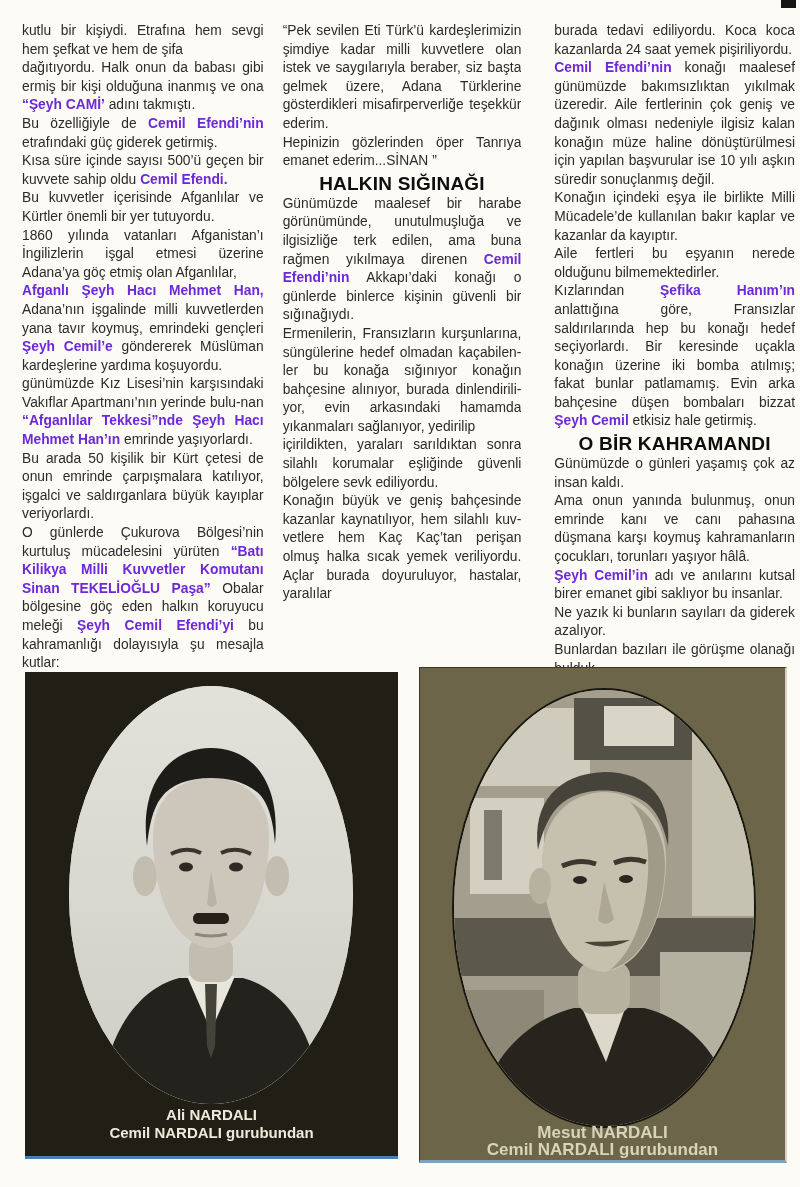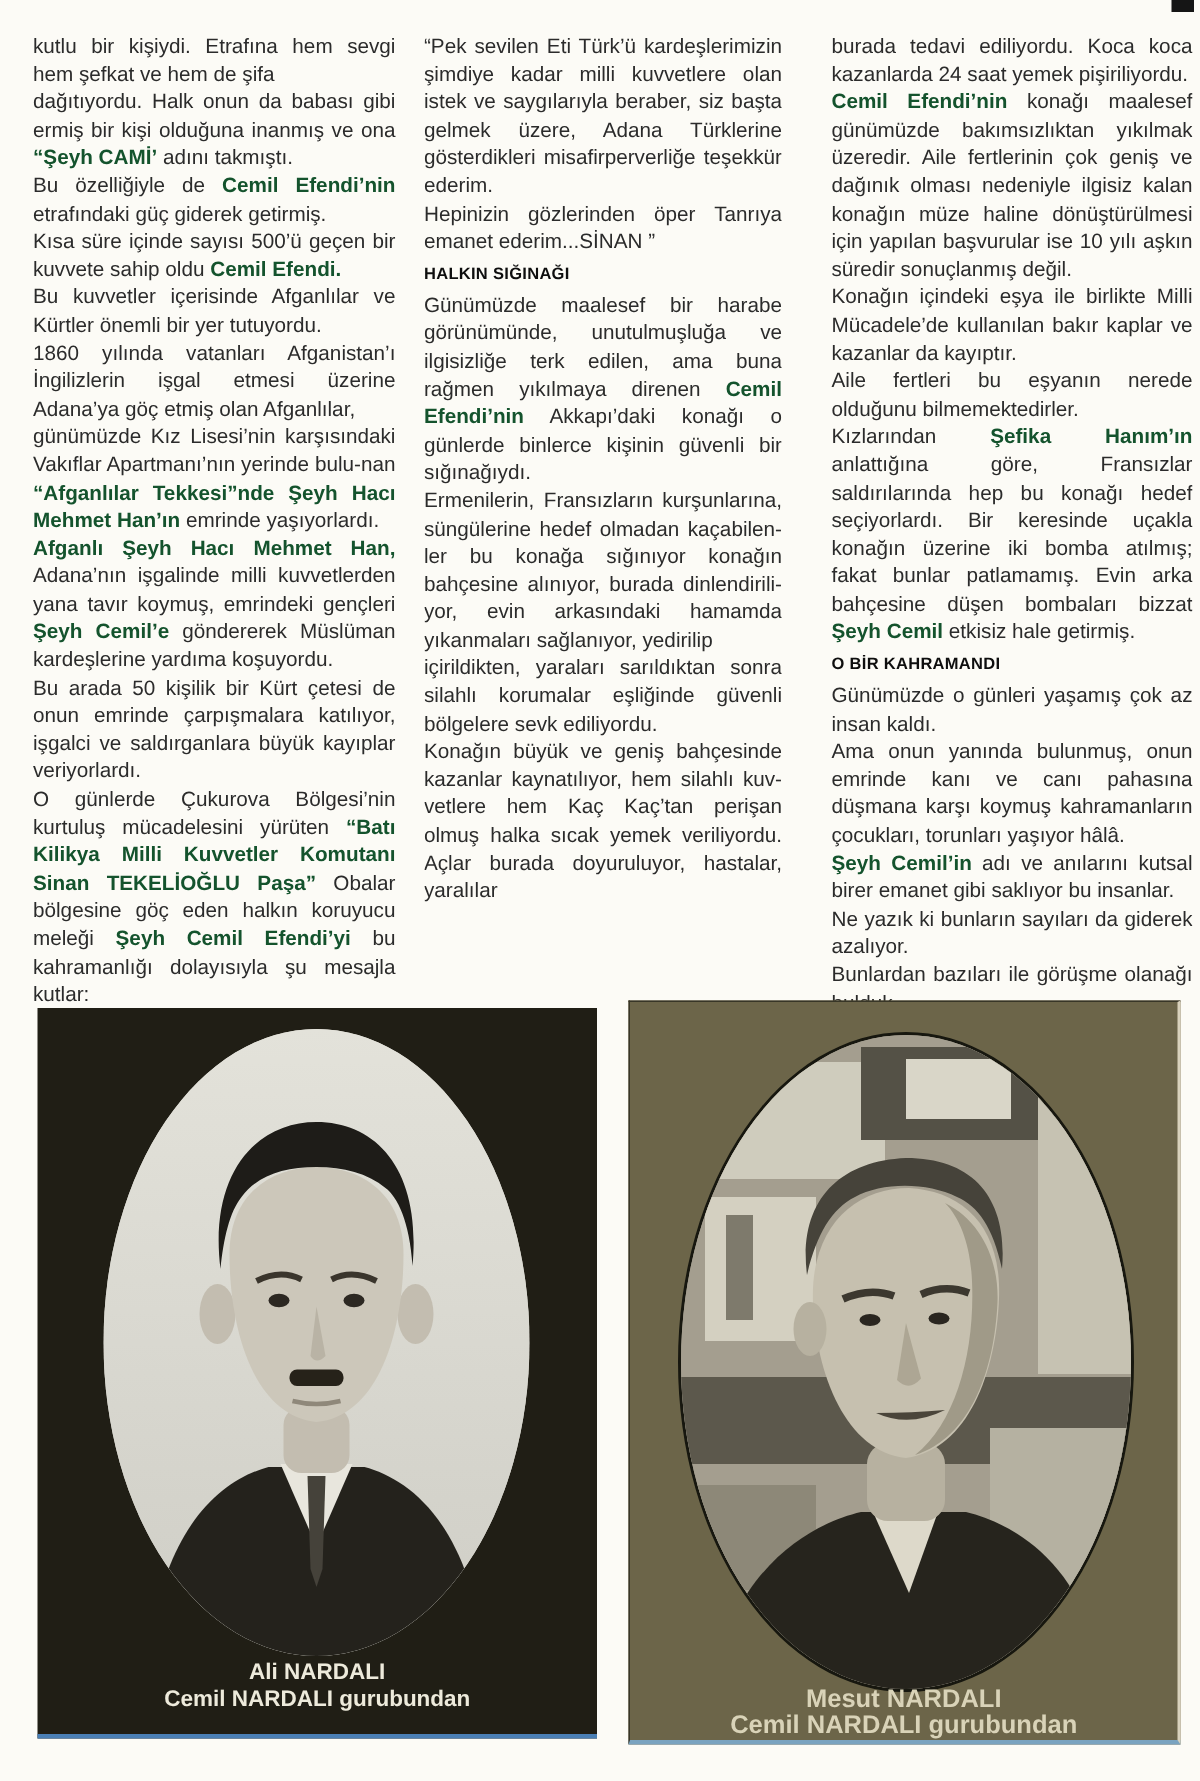--- a/index.html
+++ b/index.html
@@ -12,22 +12,22 @@
   
   .corner-tab{position:absolute;top:0;right:4px;width:15px;height:8px;background:#151515;}
 
   
   .article{position:absolute;left:22px;top:22px;width:773px;height:648px;display:flex;}
   .col{height:648px;overflow:hidden;color:#2b2b2b;font-size:13.8px;line-height:18.6px;text-align:justify;}
   .col-1{width:247px;margin-right:19px;}
   .col-2{width:244px;margin-right:17px;}
   .col-3{width:246px;margin-left:16px;}
   .col p{margin:0;}
-  .col p span.bold{font-weight:700;color:#14532d;}
-  .col h2.heading{margin:2px 0 1px 0;font-size:11px;line-height:21px;color:#0e0e0e;letter-spacing:.2px;text-align:left;}
+  .col p span.bold{font-weight:700;color:#6d28d9;}
+  .col h2.heading{margin:2px 0 1px 0;font-size:19px;line-height:21px;color:#0e0e0e;letter-spacing:.2px;text-align:center;}
   .col h2.heading span{font-weight:700;}
   .col-3 p:last-child{text-align-last:justify;}
   .arrow{font-weight:400;font-size:18px;color:#3c3c3c;letter-spacing:0;}
 
   
   .frame{position:absolute;box-sizing:border-box;}
   .frame-left{
     left:25px;top:672px;width:373px;height:487px;
     background:#201e15;border-bottom:3px solid #4a7fb5;
   }
@@ -51,22 +51,22 @@
 <div class="corner-tab"></div>
 
 <div class="article">
   <div class="col col-1">
       <p class="para"><span>kutlu bir kişiydi. Etrafına hem sevgi hem şefkat ve hem de şifa</span></p>
       <p class="para"><span>dağıtıyordu. Halk onun da babası gibi ermiş bir kişi olduğuna inanmış ve ona </span><span class="bold">“Şeyh CAMİ’</span><span> adını takmıştı.</span></p>
       <p class="para"><span>Bu özelliğiyle de </span><span class="bold">Cemil Efendi’nin</span><span> etrafındaki güç giderek getirmiş.</span></p>
       <p class="para"><span>Kısa süre içinde sayısı 500’ü geçen bir kuvvete sahip oldu </span><span class="bold">Cemil Efendi.</span></p>
       <p class="para"><span>Bu kuvvetler içerisinde Afganlılar ve Kürtler önemli bir yer tutuyordu.</span></p>
       <p class="para"><span>1860 yılında vatanları Afganistan’ı İngilizlerin işgal etmesi üzerine Adana’ya göç etmiş olan Afganlılar,</span></p>
+      <p class="para"><span class="bold">Afganlı Şeyh Hacı Mehmet Han,</span><span> Adana’nın işgalinde milli kuvvetlerden yana tavır koymuş, emrindeki gençleri </span><span class="bold">Şeyh Cemil’e</span><span> göndererek Müslüman kardeşlerine yardıma koşuyordu.</span></p>
       <p class="para"><span>günümüzde Kız Lisesi’nin karşısındaki Vakıflar Apartmanı’nın yerinde bulu-nan </span><span class="bold">“Afganlılar Tekkesi”nde Şeyh Hacı Mehmet Han’ın</span><span> emrinde yaşıyorlardı.</span></p>
-      <p class="para"><span class="bold">Afganlı Şeyh Hacı Mehmet Han,</span><span> Adana’nın işgalinde milli kuvvetlerden yana tavır koymuş, emrindeki gençleri </span><span class="bold">Şeyh Cemil’e</span><span> göndererek Müslüman kardeşlerine yardıma koşuyordu.</span></p>
       <p class="para"><span>Bu arada 50 kişilik bir Kürt çetesi de onun emrinde çarpışmalara katılıyor, işgalci ve saldırganlara büyük kayıplar veriyorlardı.</span></p>
       <p class="para"><span>O günlerde Çukurova Bölgesi’nin kurtuluş mücadelesini yürüten </span><span class="bold">“Batı Kilikya Milli Kuvvetler Komutanı Sinan TEKELİOĞLU Paşa”</span><span> Obalar bölgesine göç eden halkın koruyucu meleği </span><span class="bold">Şeyh Cemil Efendi’yi</span><span> bu kahramanlığı dolayısıyla şu mesajla kutlar:</span></p>
     </div>
   <div class="col col-2">
       <p class="para"><span>“Pek sevilen Eti Türk’ü kardeşlerimizin şimdiye kadar milli kuvvetlere olan istek ve saygılarıyla beraber, siz başta gelmek üzere, Adana Türklerine gösterdikleri misafirperverliğe teşekkür ederim.</span></p>
       <p class="para"><span>Hepinizin gözlerinden öper Tanrıya emanet ederim...SİNAN ”</span></p>
       <h2 class="heading"><span class="bold">HALKIN SIĞINAĞI</span></h2>
       <p class="para"><span>Günümüzde maalesef bir harabe görünümünde, unutulmuşluğa ve ilgisizliğe terk edilen, ama buna rağmen yıkılmaya direnen </span><span class="bold">Cemil Efendi’nin</span><span> Akkapı’daki konağı o günlerde binlerce kişinin güvenli bir sığınağıydı.</span></p>
       <p class="para"><span>Ermenilerin, Fransızların kurşunlarına, süngülerine hedef olmadan kaçabilen-ler bu konağa sığınıyor konağın bahçesine alınıyor, burada dinlendirili-yor, evin arkasındaki hamamda yıkanmaları sağlanıyor, yedirilip</span></p>
       <p class="para"><span>içirildikten, yaraları sarıldıktan sonra silahlı  korumalar eşliğinde güvenli bölgelere sevk ediliyordu.</span></p>

